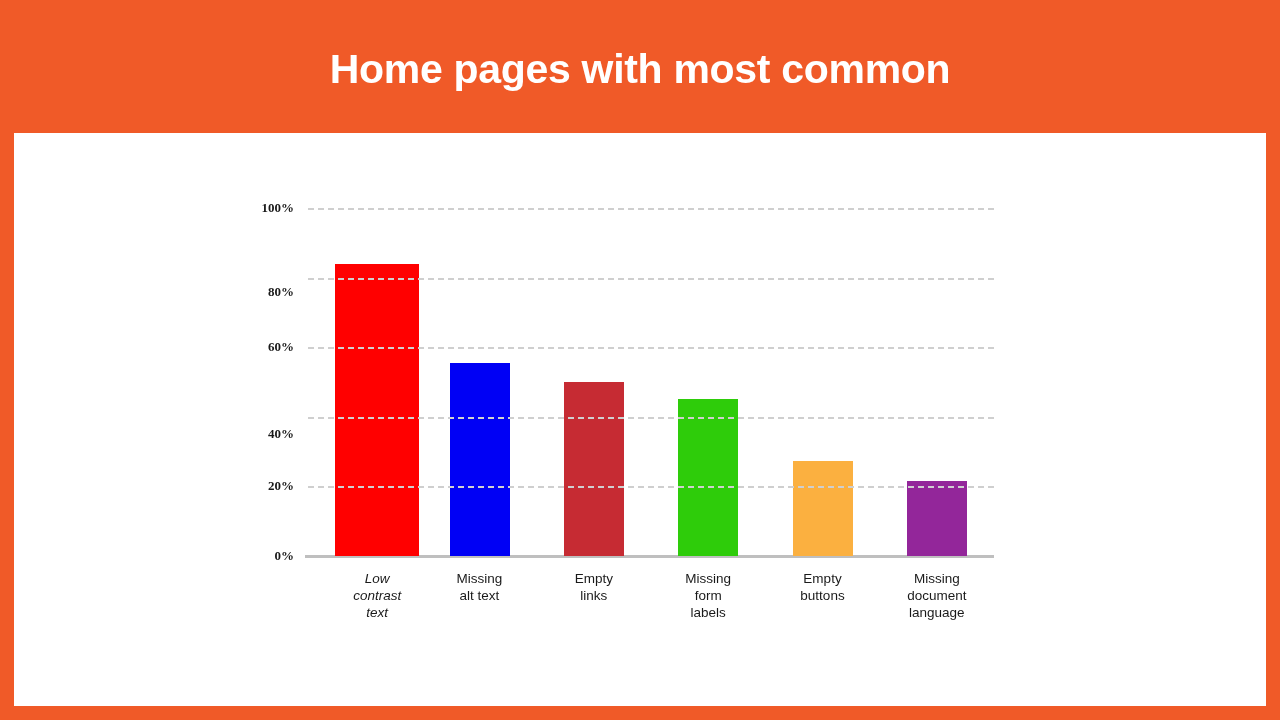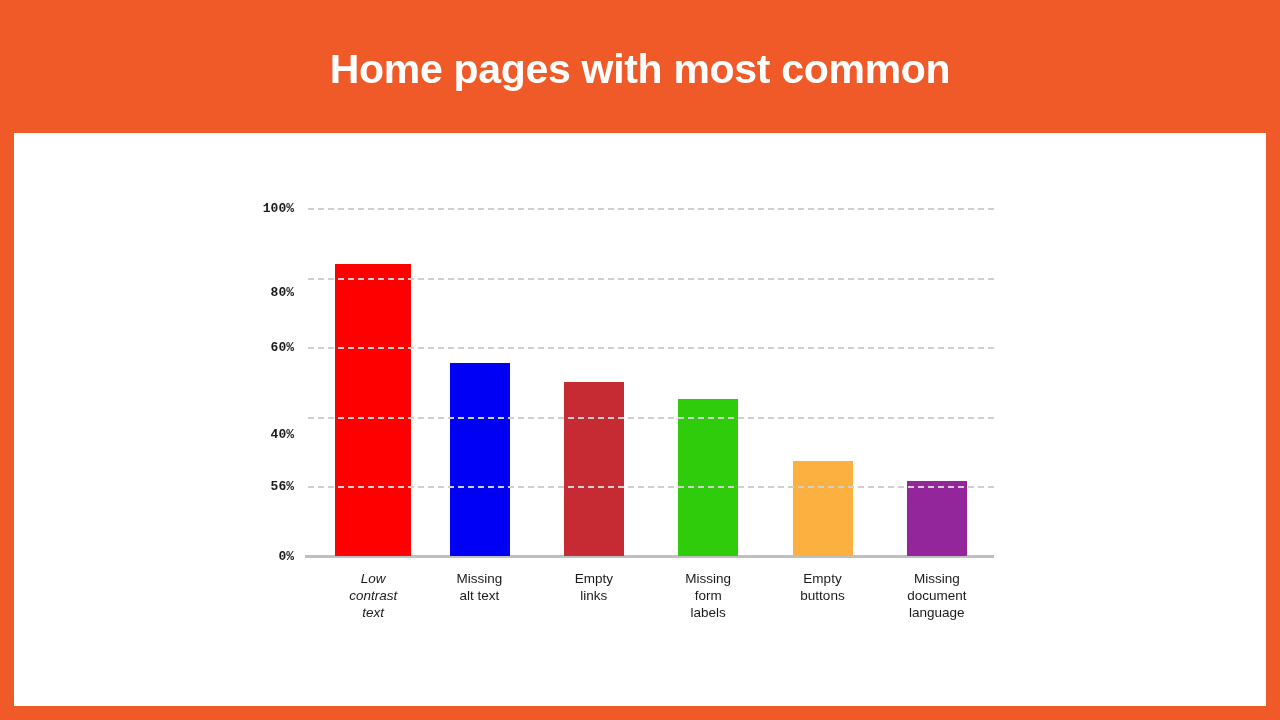--- a/index.html
+++ b/index.html
@@ -93,21 +93,21 @@
 
   .ytick {
     position: absolute;
     right: 100%;
     margin-right: 14px;
     transform: translateY(-50%);
     font-size: 13px;
     font-weight: bold;
     color: #1a1a1a;
     white-space: nowrap;
-    font-family: Liberation Mono, monospace;
+    font-family: Liberation Serif, serif;
   }
 
   .bars {
     position: absolute;
     left: 0;
     top: 0;
     right: 0;
     bottom: 0;
   }
   .bar-slot {
@@ -144,21 +144,21 @@
     <div class="header-line">Home pages with most common</div>
   </div>
 
   <div class="panel">
 
     <div class="chart-area">
       <div class="plot" id="plot">
 
         <div class="axis-base"></div>
         <div class="bars" id="bars">
-            <div class="bar-slot" style="left: 27.1667px; width: 76px; font-style: italic;">
+            <div class="bar-slot" style="left: 27.1667px; width: 84px; font-style: italic;">
               <div class="bar" title="Low contrast text: 83.9%" style="height: 291.972px; background: rgb(255, 0, 0);"></div>
               <div class="bar-label">Low contrast
 text</div>
             </div>
             <div class="bar-slot" style="left: 141.5px; width: 60px;">
               <div class="bar" title="Missing alt text: 55.4%" style="height: 192.792px; background: rgb(0, 0, 245);"></div>
               <div class="bar-label">Missing
 alt text</div>
             </div>
             <div class="bar-slot" style="left: 255.833px; width: 60px;">
@@ -177,21 +177,21 @@
 buttons</div>
             </div>
             <div class="bar-slot" style="left: 598.833px; width: 60px;">
               <div class="bar" title="Missing document language: 21.6%" style="height: 75.168px; background: rgb(147, 38, 154);"></div>
               <div class="bar-label">Missing document
 language</div>
             </div>
           </div>
       <div class="ytick" style="top: 348px;">0%</div>
           <div class="gridline" style="top: 278.4px; border-top-color: rgb(207, 207, 207);"></div>
-          <div class="ytick" style="top: 278.4px;">56%</div>
+          <div class="ytick" style="top: 278.4px;">20%</div>
           <div class="gridline" style="top: 208.8px; border-top-color: rgb(207, 207, 207);"></div>
           <div class="ytick" style="top: 226px;">40%</div>
           <div class="gridline" style="top: 139.2px; border-top-color: rgb(207, 207, 207);"></div>
           <div class="ytick" style="top: 139.2px;">60%</div>
           <div class="gridline" style="top: 69.6px; border-top-color: rgb(207, 207, 207);"></div>
           <div class="ytick" style="top: 69.6px; margin-top: 14px;">80%</div>
           <div class="gridline" style="top: 0px; border-top-color: rgb(207, 207, 207);"></div>
           <div class="ytick" style="top: 0px;">100%</div>
         </div>
     </div>

